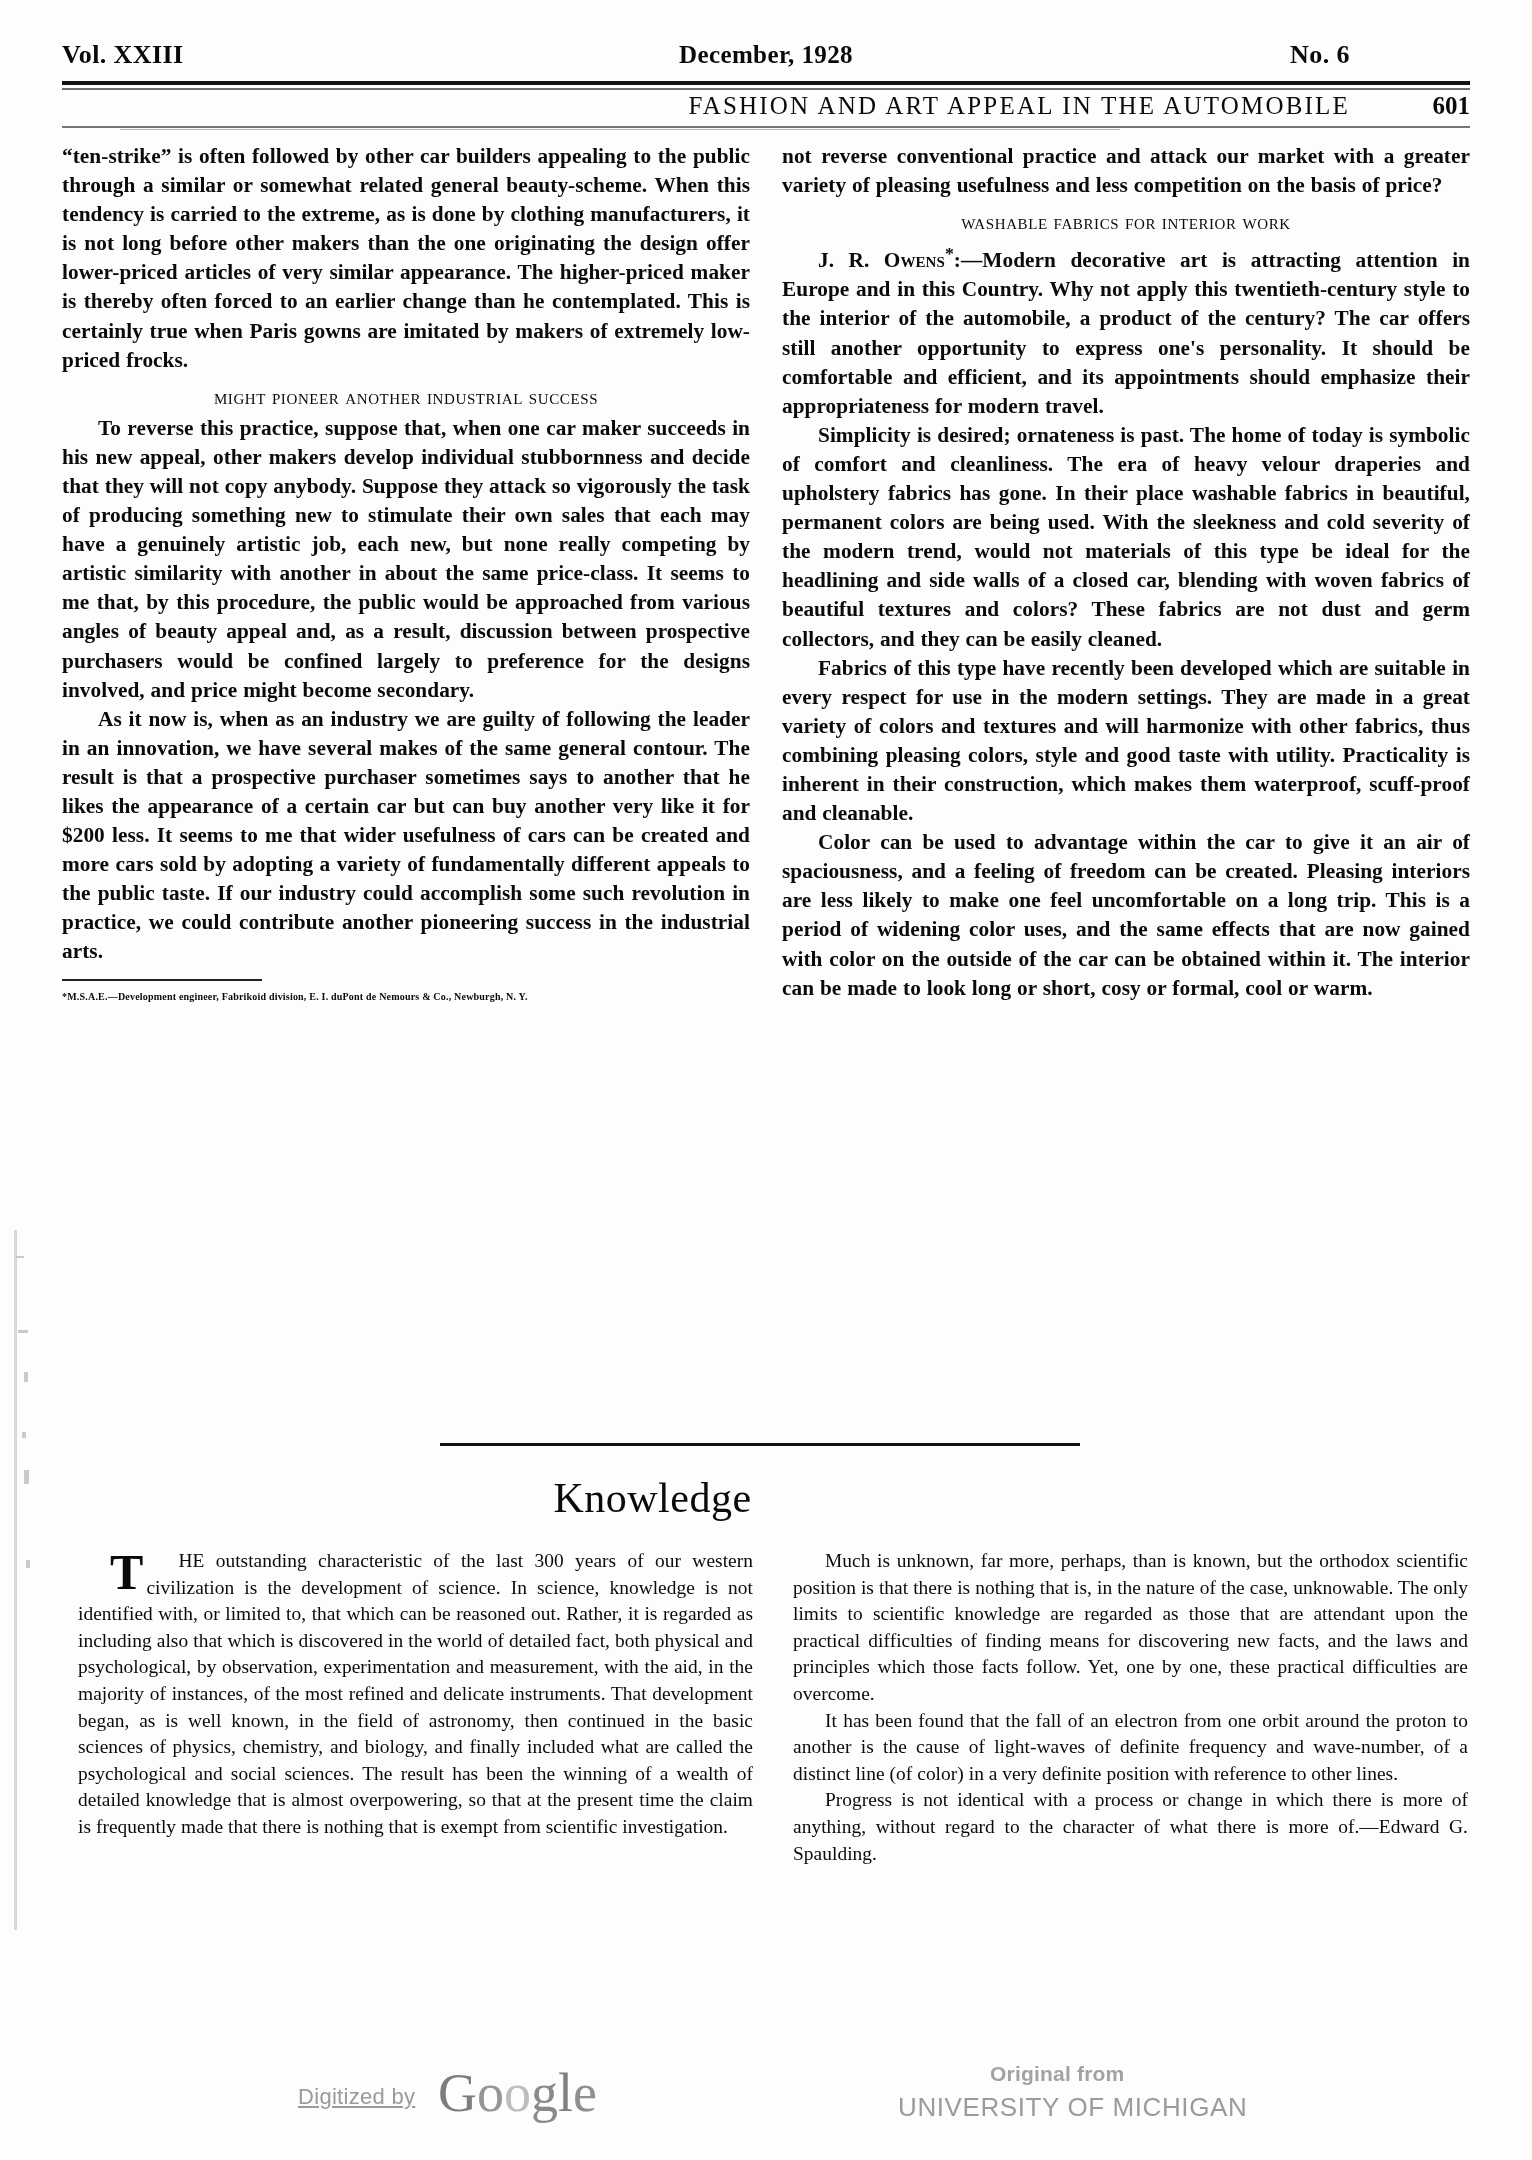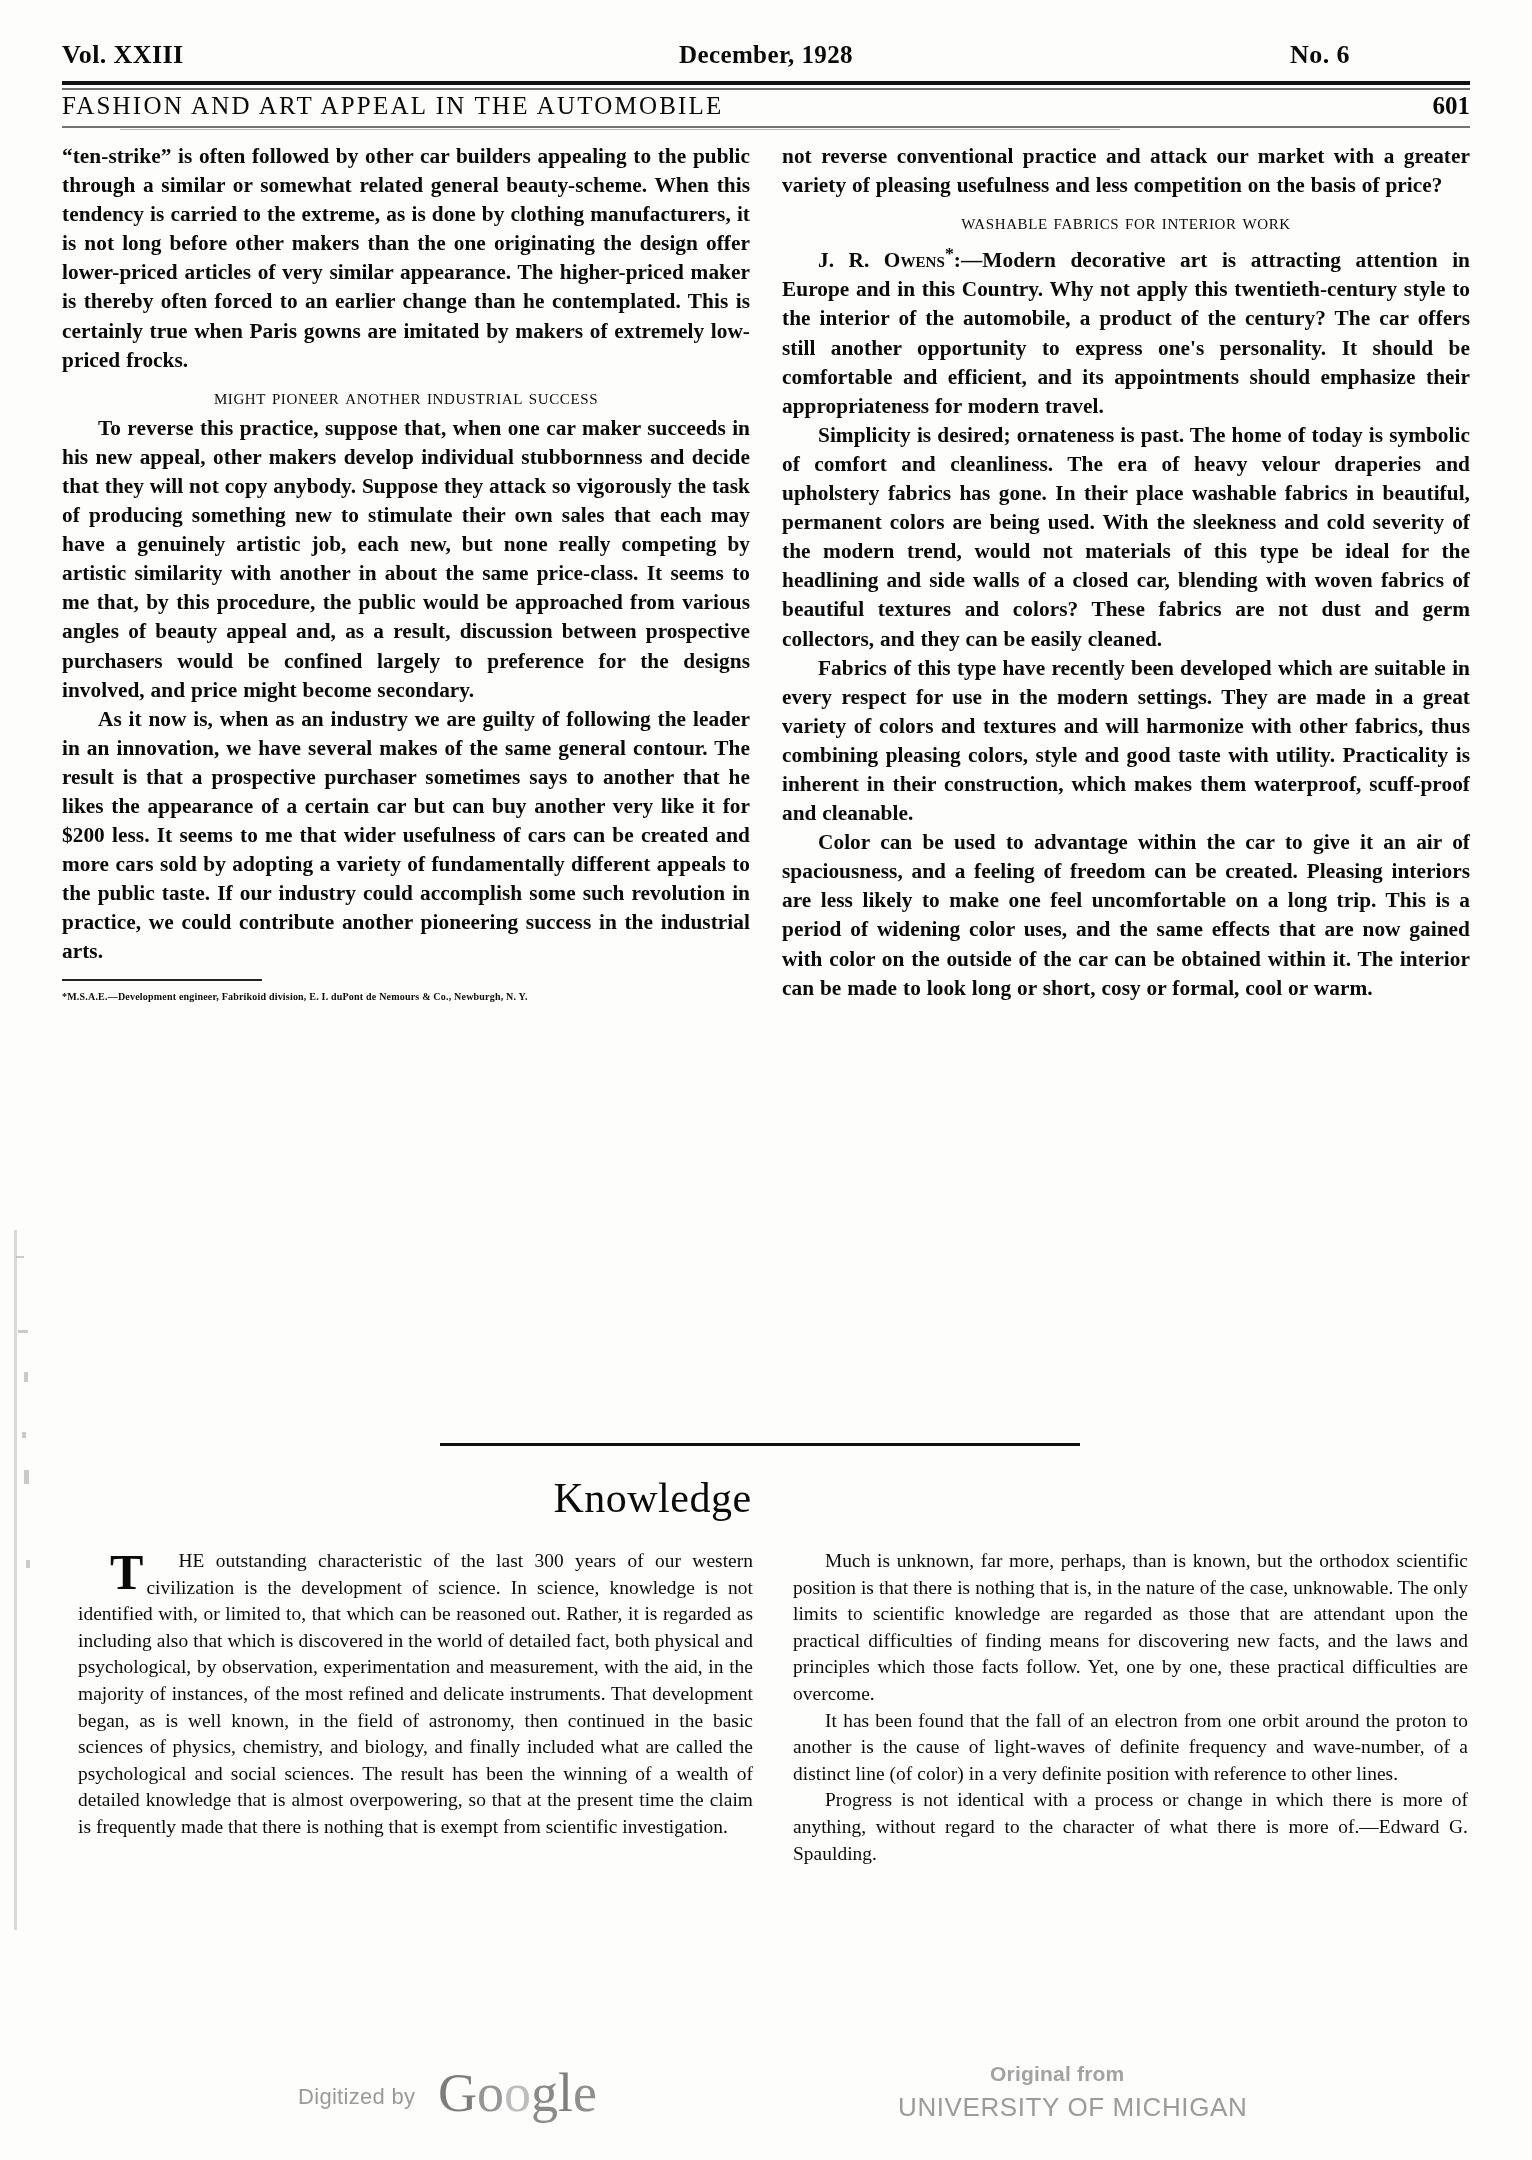--- a/index.html
+++ b/index.html
@@ -64,21 +64,21 @@
     position: absolute;
     left: 62px;
     top: 92px;
     width: 1408px;
     display: flex;
     align-items: baseline;
     justify-content: space-between;
   }
   .runhead .rh-title {
     flex: 1;
-    text-align: left;
+    text-align: right;
     font-size: 25px;
     letter-spacing: 2.2px;
     font-weight: normal;
   }
   .runhead .rh-page {
     width: 120px;
     text-align: right;
     font-size: 25px;
     font-weight: bold;
   }
@@ -218,20 +218,21 @@
     height: 100px;
   }
   .digitized {
     position: absolute;
     left: 298px;
     top: 40px;
     font-family: "Liberation Sans", sans-serif;
     font-size: 22px;
     color: #9a9a9a;
     letter-spacing: 0.3px;
+    text-decoration: underline;
   }
   .goog {
     position: absolute;
     left: 438px;
     top: 18px;
     font-family: "Liberation Serif", "DejaVu Serif", serif;
     font-size: 54px;
     color: #8e8e8e;
     letter-spacing: 0px;
   }

